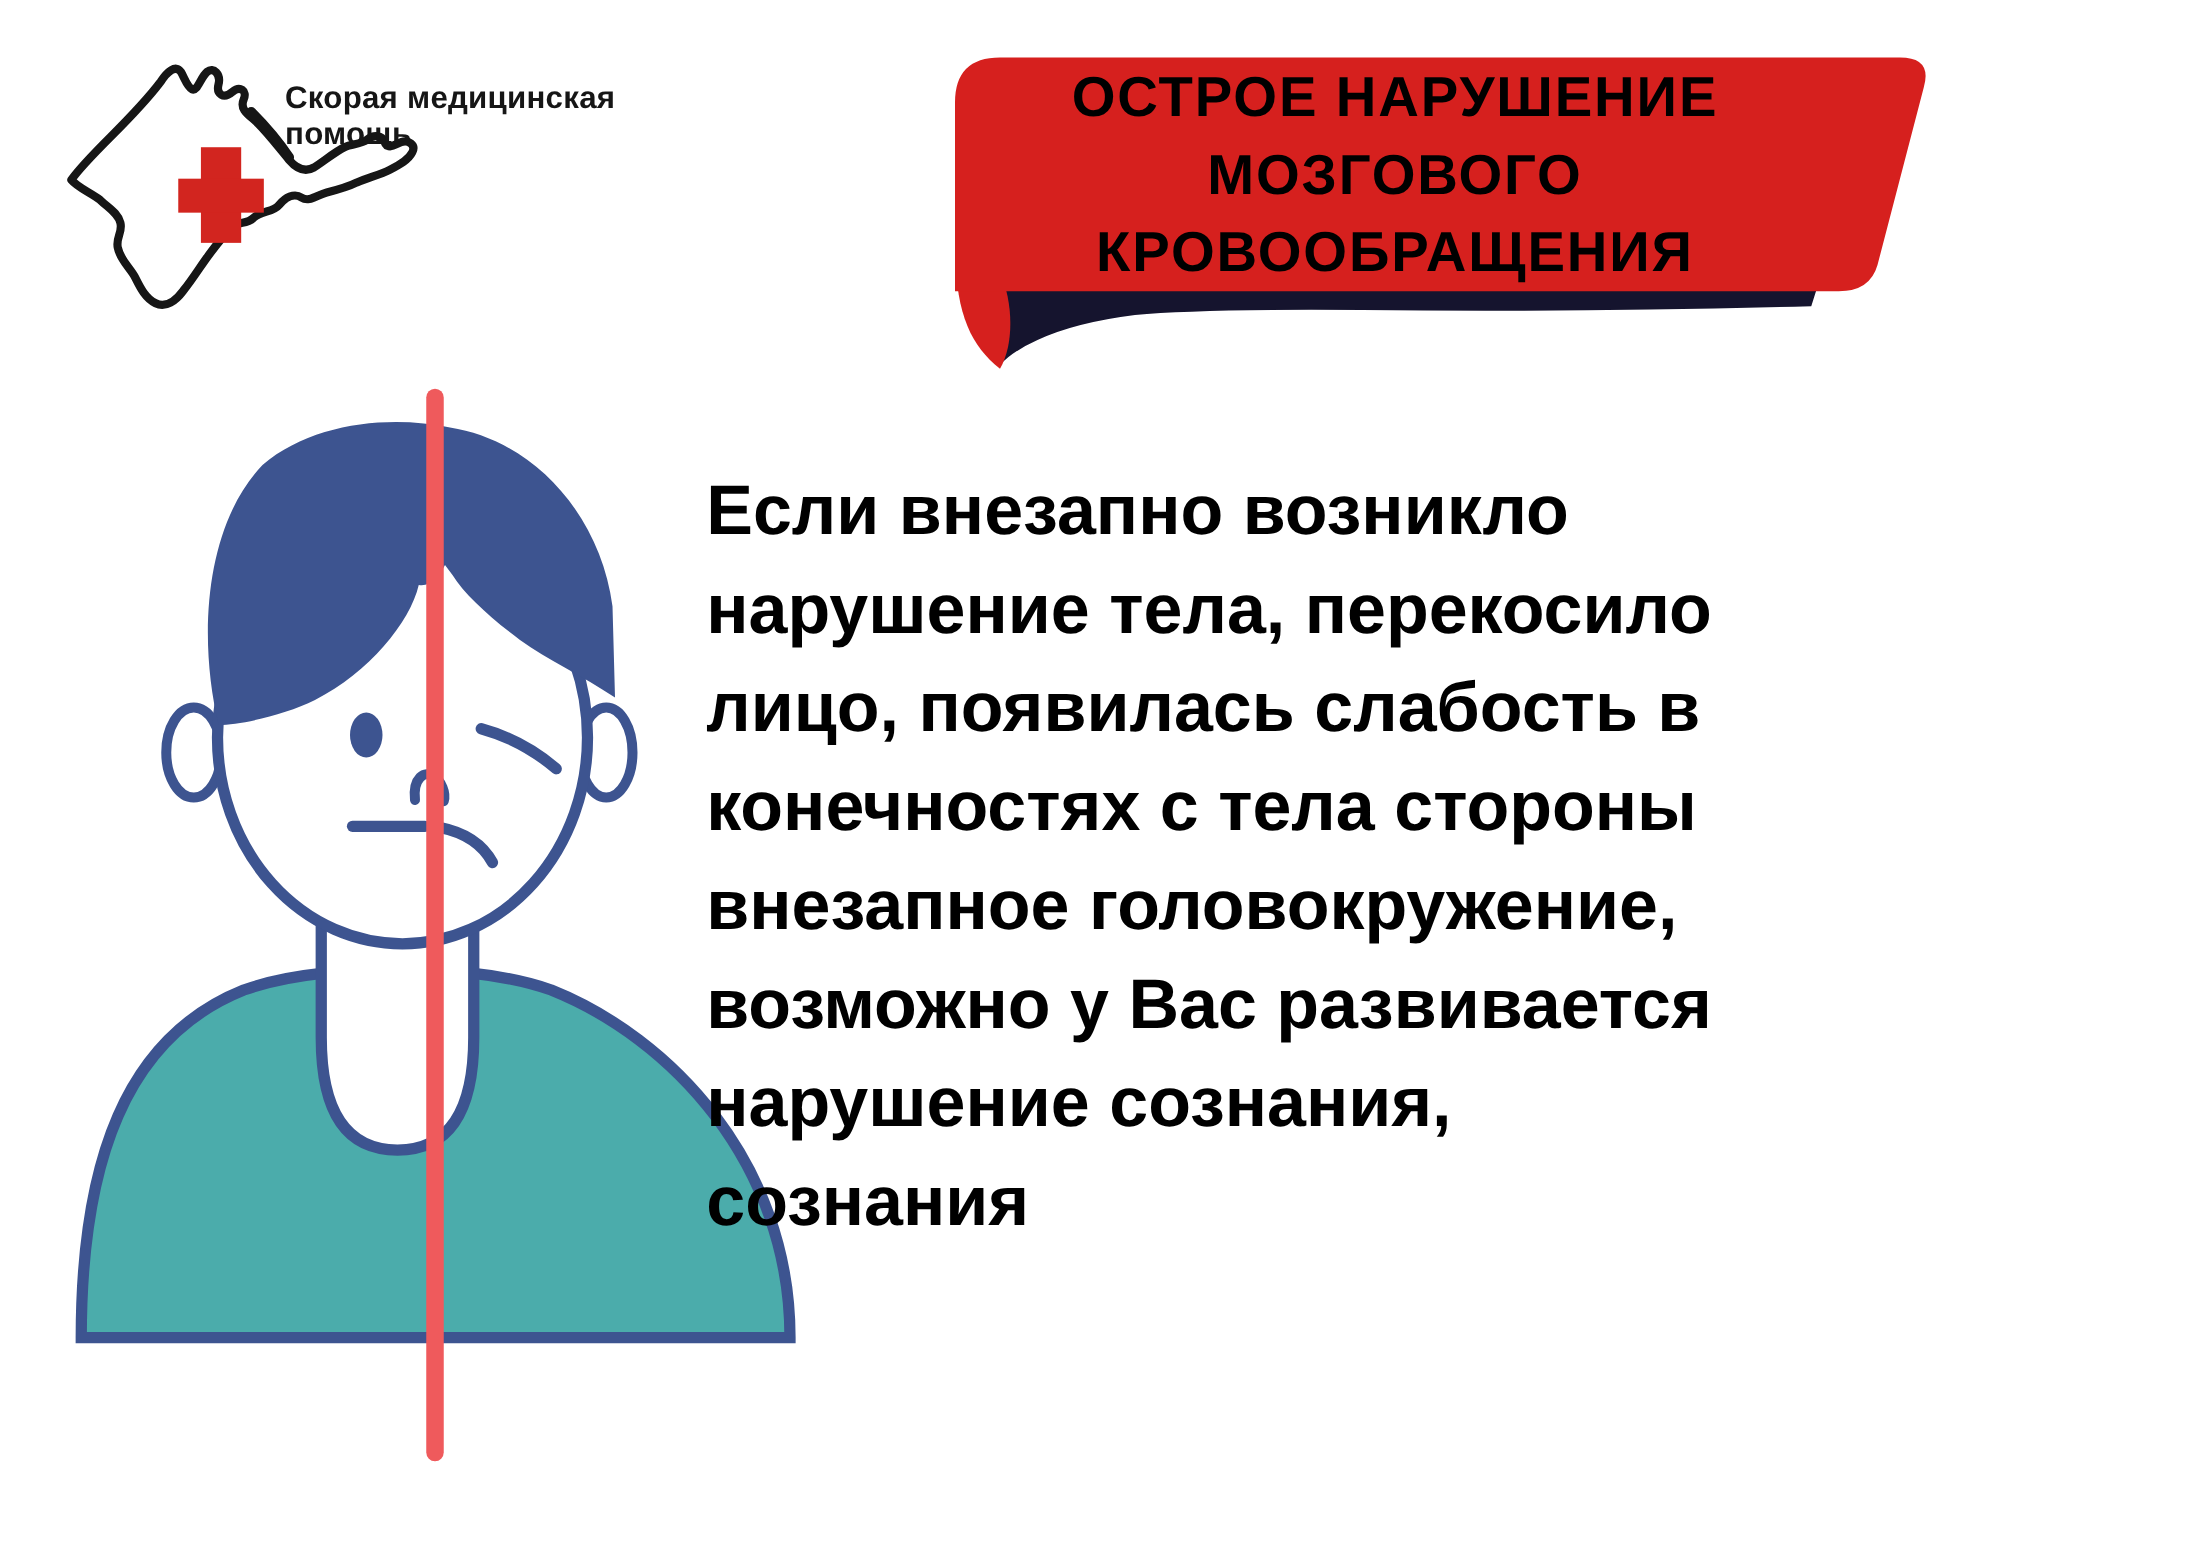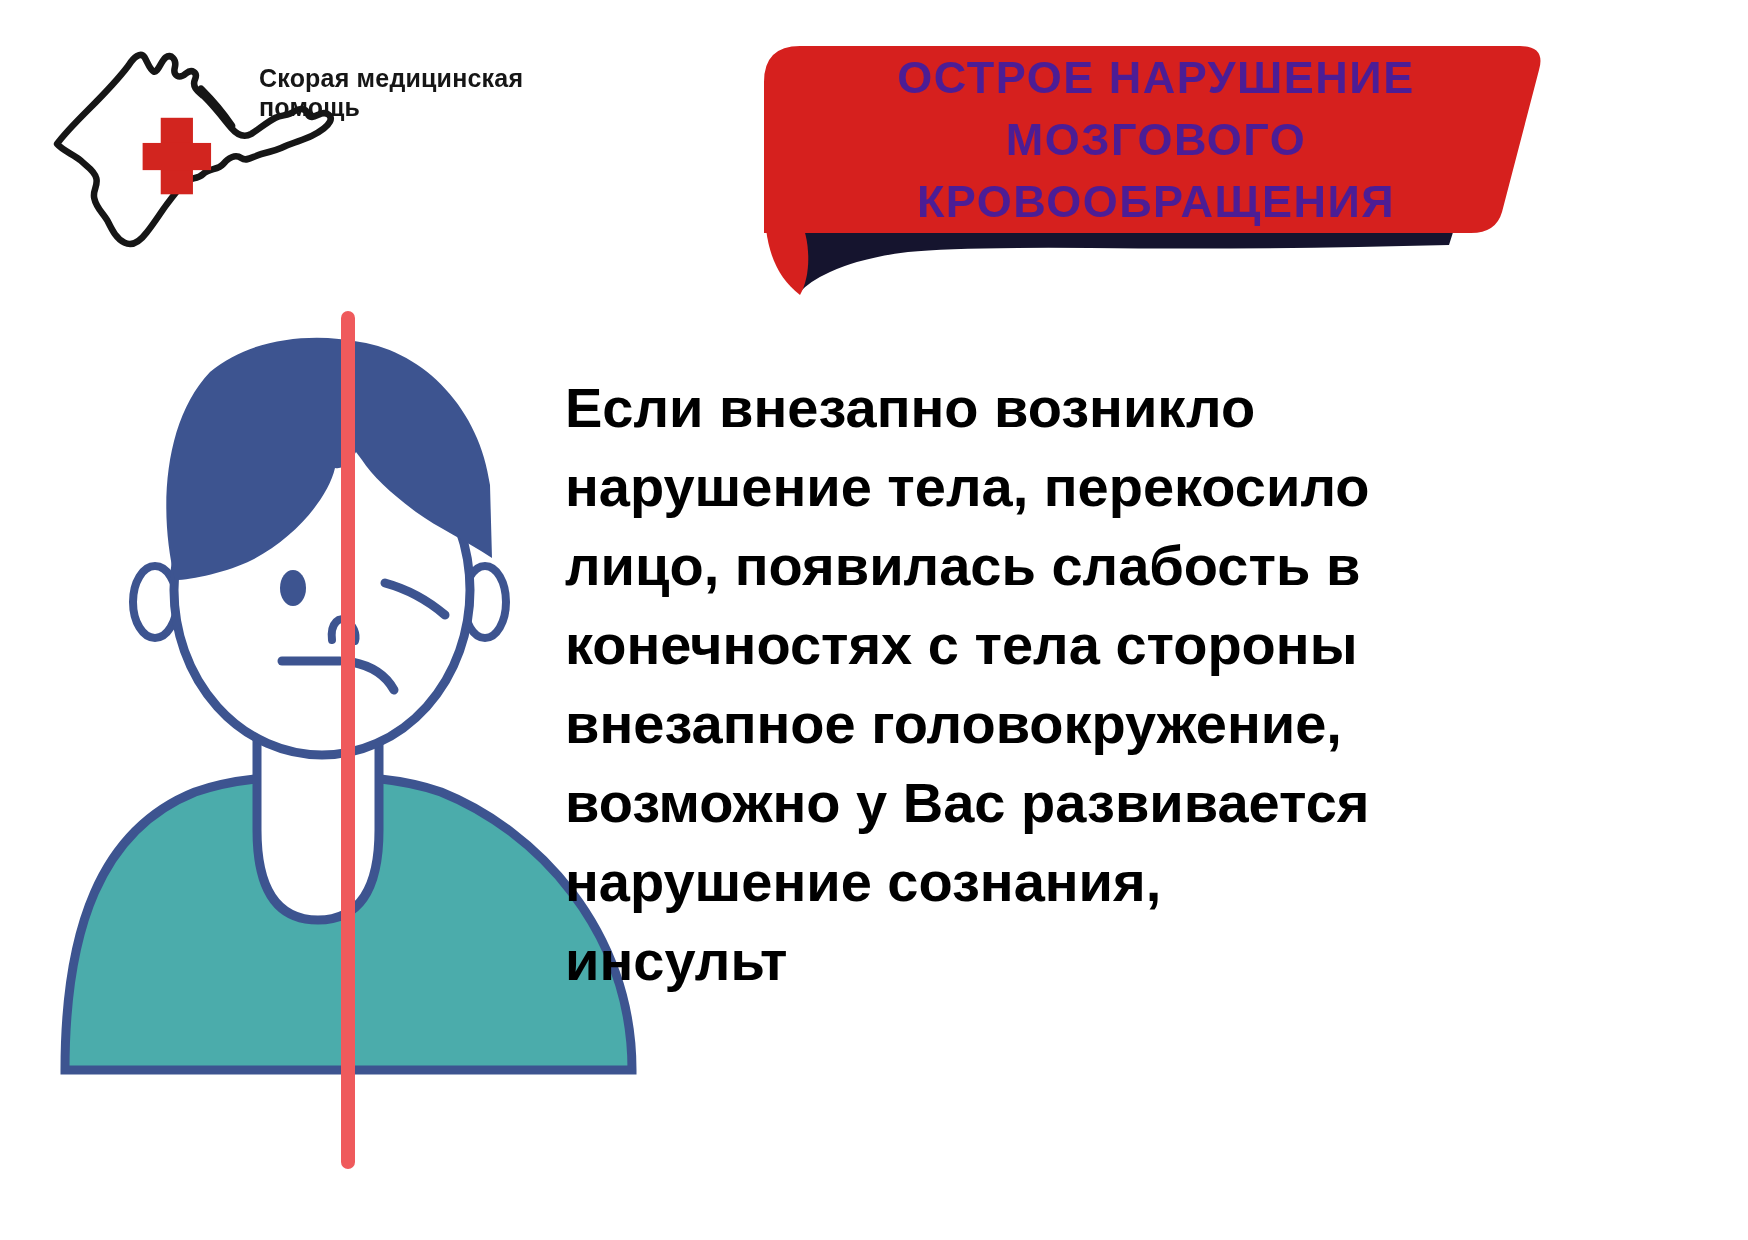--- a/index.html
+++ b/index.html
@@ -7,29 +7,29 @@
     position:relative; width:1748px; height:1240px; background:#ffffff;
     font-family:"Liberation Sans", sans-serif; overflow:hidden;
   }
   .abs { position:absolute; }
 
   
   .logo-svg { left:50px; top:44px; width:302px; height:214px; }
   .map-outline { fill:#ffffff; stroke:var(--logo-ink); stroke-width:6.5; stroke-linejoin:round; }
   .map-strait  { fill:none; stroke:var(--logo-ink); stroke-width:8; stroke-linecap:round; }
   .cross-bar   { fill:var(--cross-red); }
-  .logo-text { left:259px; top:64px; width:340px; color:var(--logo-ink);
+  .logo-text { left:228px; top:64px; width:340px; color:var(--logo-ink);
     font-size:25px; font-weight:bold; line-height:29px; letter-spacing:0.2px; }
 
   
   .ribbon-svg { left:660px; top:0px; width:940px; height:310px; }
   .ribbon-shadow { fill:var(--shadow-navy); }
   .ribbon-red    { fill:var(--banner-red); }
-  .ribbon-text { left:770px; top:47px; width:772px; text-align:center;
-    color:#4c1d95; font-size:45px; font-weight:bold; line-height:62px; letter-spacing:1.5px; }
+  .ribbon-text { left:730px; top:47px; width:772px; text-align:center;
+    color:#000000; font-size:45px; font-weight:bold; line-height:62px; letter-spacing:1.5px; }
 
   
   .person-svg { left:40px; top:290px; width:620px; height:900px; }
   .navy-stroke { stroke:var(--navy); }
   .hair-fill { fill:var(--navy); }
   .white-fill { fill:#ffffff; }
   .teal-fill { fill:var(--teal); }
   .no-fill { fill:none; }
   .cap { stroke-linecap:round; }
   .eye-fill { fill:var(--navy); }
@@ -161,16 +161,16 @@
   </svg>
 
   <div class="abs symptoms">
     <div>Если внезапно возникло</div>
     <div>нарушение тела, перекосило</div>
     <div>лицо, появилась слабость в</div>
     <div>конечностях с тела стороны</div>
     <div>внезапное головокружение,</div>
     <div>возможно у Вас развивается</div>
     <div>нарушение сознания,</div>
-    <div>инсульт</div>
+    <div>сознания</div>
   </div>
 
 </div>
 
 </body></html>

